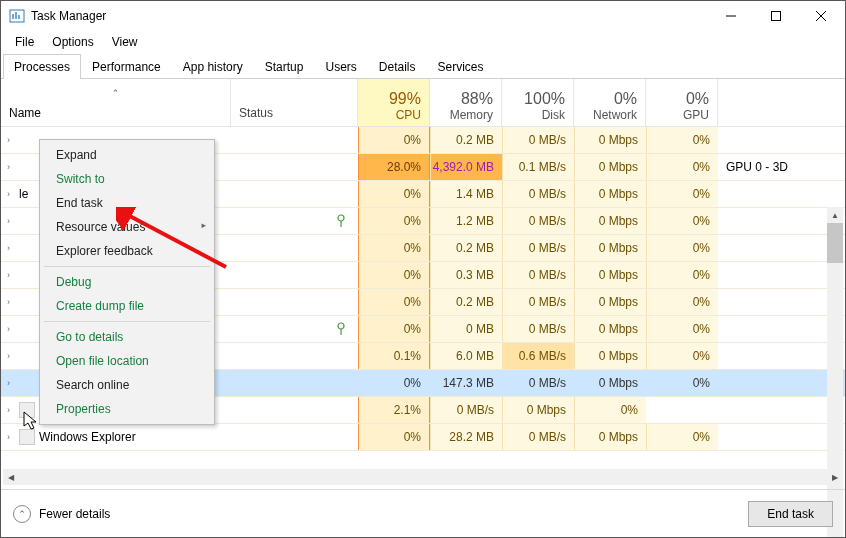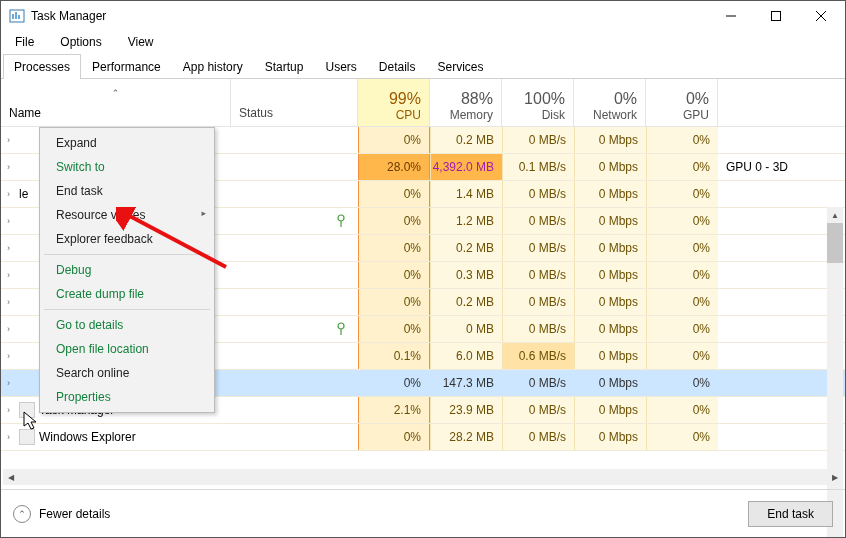--- a/index.html
+++ b/index.html
@@ -2,21 +2,21 @@
 <html><head>
 <meta charset="utf-8">
 <style>
 *{box-sizing:border-box;margin:0;padding:0;font-family:"Segoe UI",Tahoma,sans-serif;font-size:12px;color:#000}
 body{background:#fff;width:846px;height:538px;border:1px solid #555;position:relative;overflow:hidden}
 .titlebar{display:flex;align-items:center;height:30px;padding:0 2px}
 .titlebar .icon{width:16px;height:16px;margin:0 6px}
 .title{flex:1}
 .winbtns{display:flex}
 .winbtn{width:45px;height:28px;display:flex;align-items:center;justify-content:center}
-.menubar{display:flex;gap:10px;padding:2px 6px 4px;height:22px}
+.menubar{display:flex;gap:2px;padding:2px 6px 4px;height:22px}
 .menubar span{padding:2px 8px}
 .tabs{display:flex;border-bottom:1px solid #d0d0d0;padding-left:2px}
 .tab{padding:5px 10px;border:1px solid transparent;border-bottom:none;position:relative;top:1px}
 .tab.active{border-color:#d0d0d0;background:#fff}
 .grid{position:relative;height:398px}
 .header-row{display:flex;height:48px;border-bottom:1px solid #e5e5e5}
 .hname{width:230px;padding:0 8px;display:flex;flex-direction:column;justify-content:flex-end;color:#1a5aa8;border-right:1px solid #e5e5e5}
 .hname .sort{align-self:center;font-size:9px;color:#555;margin-bottom:8px}
 .hlabel{padding-bottom:6px}
 .hstatus{width:127px;border-right:1px solid #e5e5e5;display:flex;align-items:flex-end;padding:0 8px 6px;color:#444}
@@ -34,21 +34,21 @@
 .cstatus{width:127px;display:flex;align-items:center;justify-content:flex-end;padding-right:10px}
 .leaf{width:14px;height:14px}
 .cnum{width:72px;display:flex;align-items:center;justify-content:flex-end;padding-right:8px;background:#fff8e0;border-left:1px solid #f3e3b3;color:#6b5000}
 .cpu{background:#fff1cc;border-left:1px solid #f58f3a;border-right:1px solid #f58f3a}
 .hot .cpu{background:#ffb64a;color:#6b3b00}
 .hot .mem{background:#ffb64a;color:#a21caf}
 .disk2{background:#ffe2a6}
 .cgpu{width:115px;display:flex;align-items:center;padding-left:8px}
 .row.sel{background:#cce6ff}
 .row.sel .cnum,.row.sel .cpu{background:#cce6ff;border-color:#cce6ff;color:#333}
-.ctx{position:absolute;left:38px;top:126px;width:176px;background:#f2f2f2;border:1px solid #bcbcbc;box-shadow:2px 2px 4px rgba(0,0,0,.2);padding:3px 2px;z-index:10}
+.ctx{position:absolute;left:38px;top:138px;width:176px;background:#f2f2f2;border:1px solid #bcbcbc;box-shadow:2px 2px 4px rgba(0,0,0,.2);padding:3px 2px;z-index:10}
 .ctx .it{padding:5px 14px;color:#222;position:relative}
 .ctx .it.dis{color:#15803d}
 .ctx .sep{height:1px;background:#d6d6d6;margin:3px 2px}
 .ctx .sub::after{content:"▸";position:absolute;right:6px;font-size:9px;color:#666}
 .arrow{position:absolute;left:115px;top:206px;z-index:20;pointer-events:none}
 .cursor{position:absolute;left:22px;top:410px;z-index:30;pointer-events:none}
 .sb{position:absolute;right:2px;top:128px;width:16px;height:350px}
 .sb .up,.sb .dn{height:16px;background:#f0f0f0;display:flex;align-items:center;justify-content:center;font-size:8px;color:#555}
 .sb .tr{height:318px;background:#f0f0f0;position:relative}
 .sb .th{position:absolute;top:0;width:100%;height:40px;background:#c6c6c6}
@@ -277,21 +277,20 @@
         <div class="cgpu"></div>
       </div>
       <div class="row">
         <div class="cname">
           <span class="chev">›</span>
           <span class="picon"></span>
           <span>Task Manager</span>
         </div>
         <div class="cstatus"></div>
         <div class="cnum cpu">2.1%</div>
-        <div class="cnum mem">23.9 MB</div>
         <div class="cnum">0 MB/s</div>
         <div class="cnum">0 Mbps</div>
         <div class="cnum">0%</div>
         <div class="cgpu"></div>
       </div>
       <div class="row">
         <div class="cname">
           <span class="chev">›</span>
           <span class="picon"></span>
           <span>Windows Explorer</span>

